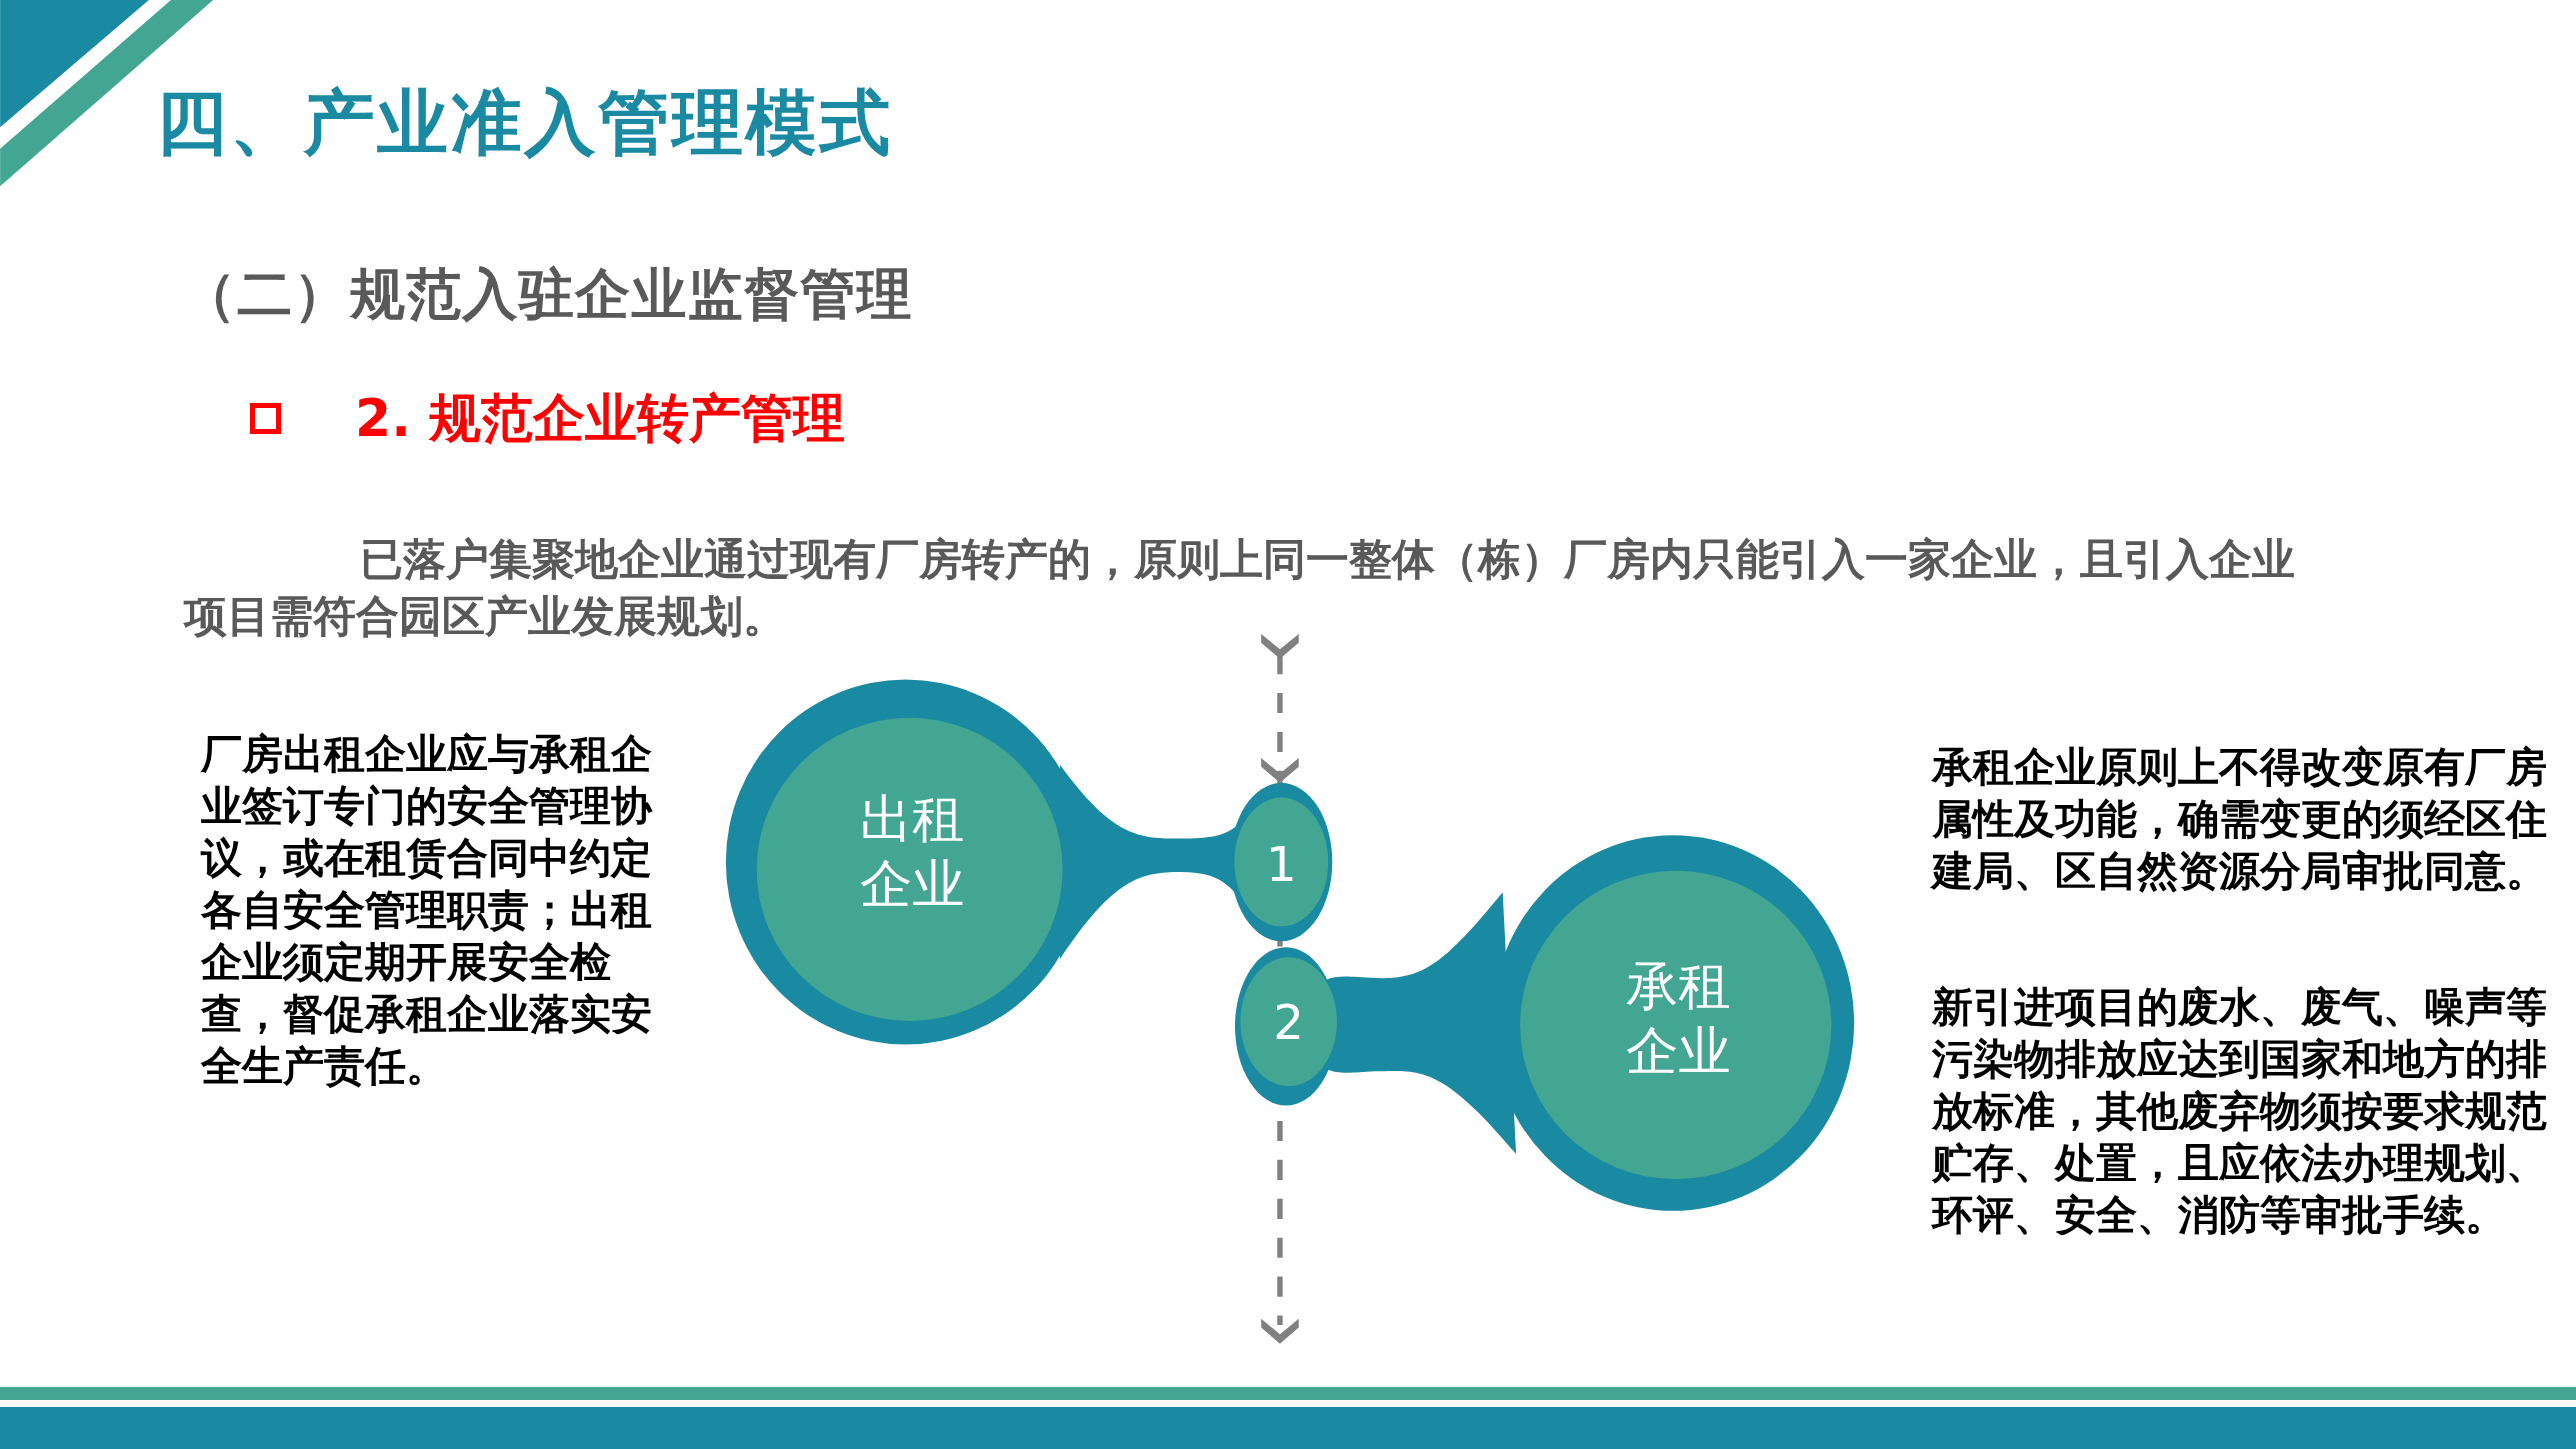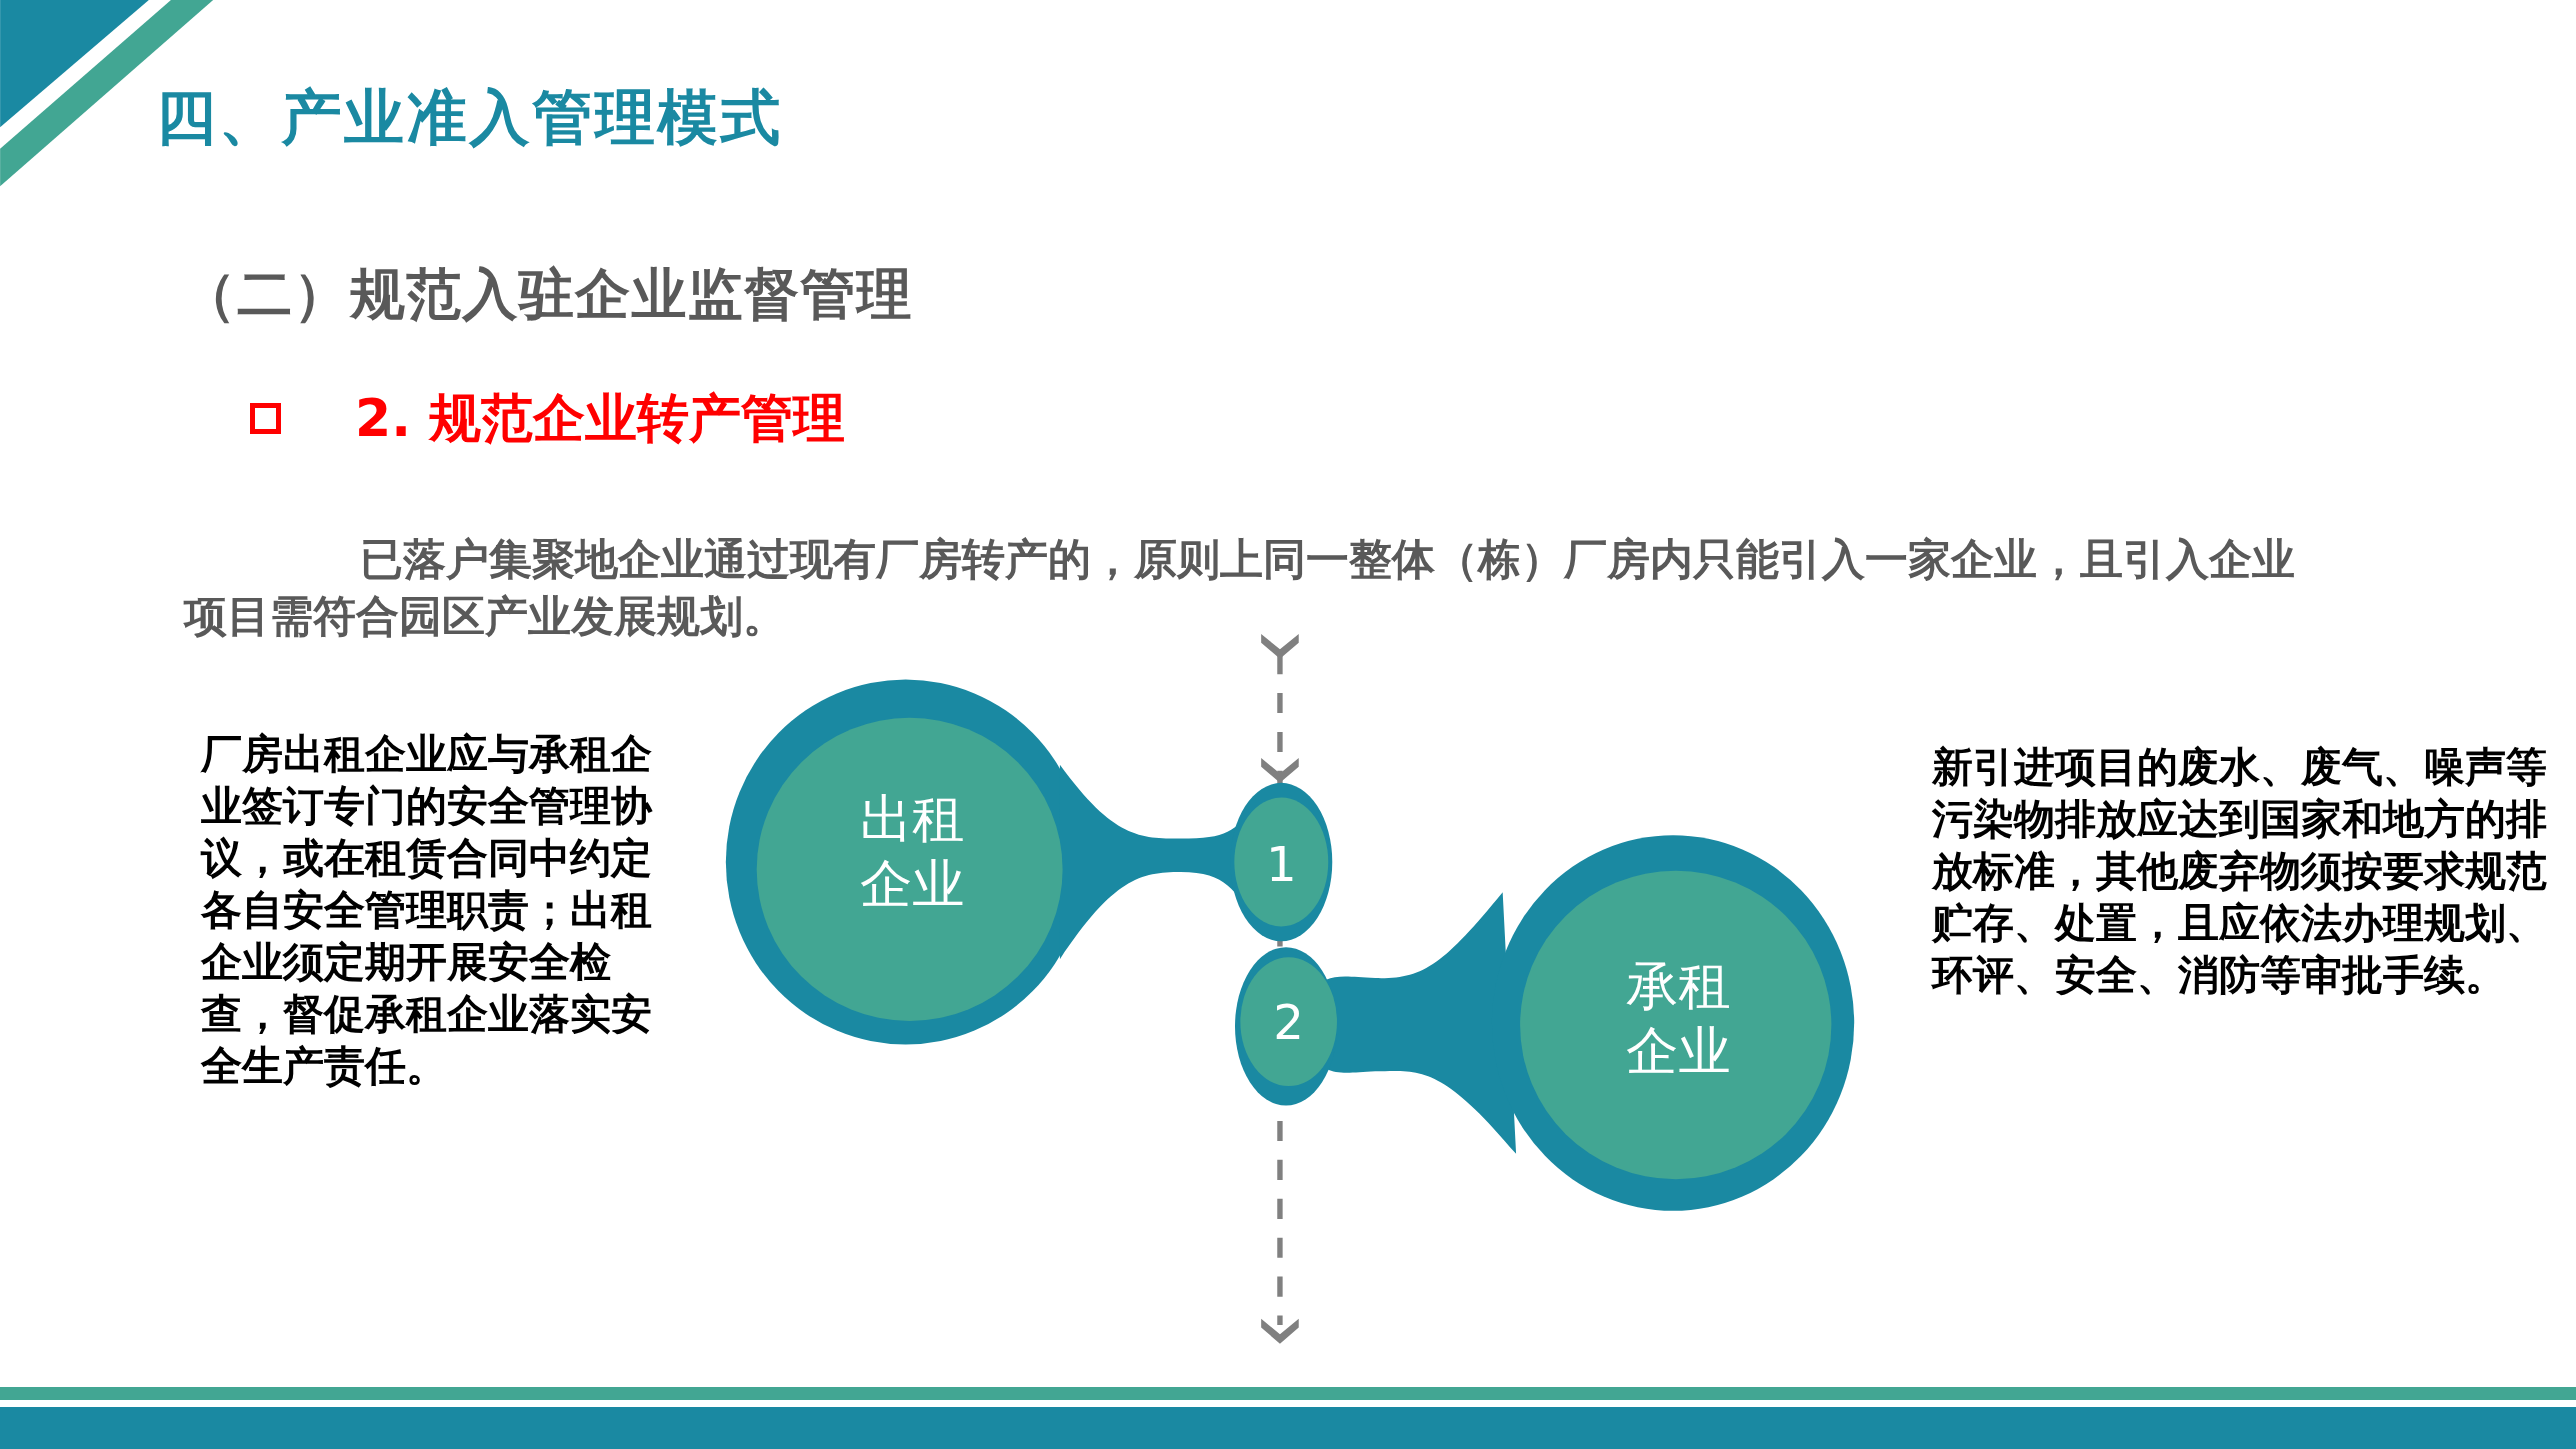--- a/index.html
+++ b/index.html
@@ -1,21 +1,21 @@
 <!DOCTYPE html>
 <html style="font-size:10.7px"><head>
 <meta charset="utf-8">
 <style>
   html, body { margin:0; padding:0; }
   body { width:2576px; height:1449px; position:relative; overflow:hidden; background:#ffffff;
          font-family:"DejaVu Sans","Liberation Sans",sans-serif; }
   .abs { position:absolute; }
   #corner { left:0; top:0; }
   .title { left:156px; top:87px; font-family:"DejaVu Serif","Liberation Serif",serif; font-weight:bold;
-           font-size:60px; letter-spacing:2.7px; line-height:1; white-space:nowrap; }
+           font-size:71px; letter-spacing:2.7px; line-height:1; white-space:nowrap; }
   .subtitle { left:181px; top:267px; font-size:55px; font-weight:bold; color:#595959; line-height:1; white-space:nowrap; letter-spacing:1.3px;}
   .bullet-row { left:221px; top:392px; display:flex; align-items:center; line-height:1; white-space:nowrap;padding-left:29px; }
   .bullet-box { width:31px; height:31px; border:5.4px solid; box-sizing:border-box; margin-right:74px; }
   .bullet-text { font-size:52px; font-weight:bold; }
   .intro { left:184px; top:503px; width:2113px; font-size:43px; font-weight:bold; color:#595959; line-height:57px;margin-top:28px; }
   .intro .indent { display:inline-block; width:176px; }
   .side-text { font-size:41px; font-weight:bold; color:#000; line-height:52px; }
   .left-text { left:201px; top:728px; width:470px; }
   .right-text { left:1932px; top:741px; width:631px; }
   .right-text p { margin:0; }
@@ -79,18 +79,19 @@
   <text x="2502" y="1594" text-anchor="middle" class="node-label" font-family="DejaVu Sans, sans-serif">企业</text>
 
   <polygon points="1880,945 1908,968 1936,945 1936,958 1908,982 1880,958" fill="#808080"></polygon>
   <polygon points="1880,1130 1908,1153 1936,1130 1936,1143 1908,1167 1880,1143" fill="#808080"></polygon>
   <polygon points="1880,1966 1908,1989 1936,1966 1936,1979 1908,2003 1880,1979" fill="#808080"></polygon>
 </svg>
 
 <div class="abs side-text left-text">厂房出租企业应与承租企业签订专门的安全管理协议，或在租赁合同中约定各自安全管理职责；出租企业须定期开展安全检查，督促承租企业落实安全生产责任。</div>
 
 <div class="abs side-text right-text">
+  <p>承租企业原则上不得改变原有厂房属性及功能，确需变更的须经区住建局、区自然资源分局审批同意。</p>
   <p>新引进项目的废水、废气、噪声等污染物排放应达到国家和地方的排放标准，其他废弃物须按要求规范贮存、处置，且应依法办理规划、环评、安全、消防等审批手续。</p>
 </div>
 
 <div class="abs band-green" style="background:#42A693;"></div>
 <div class="abs band-blue" style="background:#1A89A2;"></div>
 
 
 </body></html>

